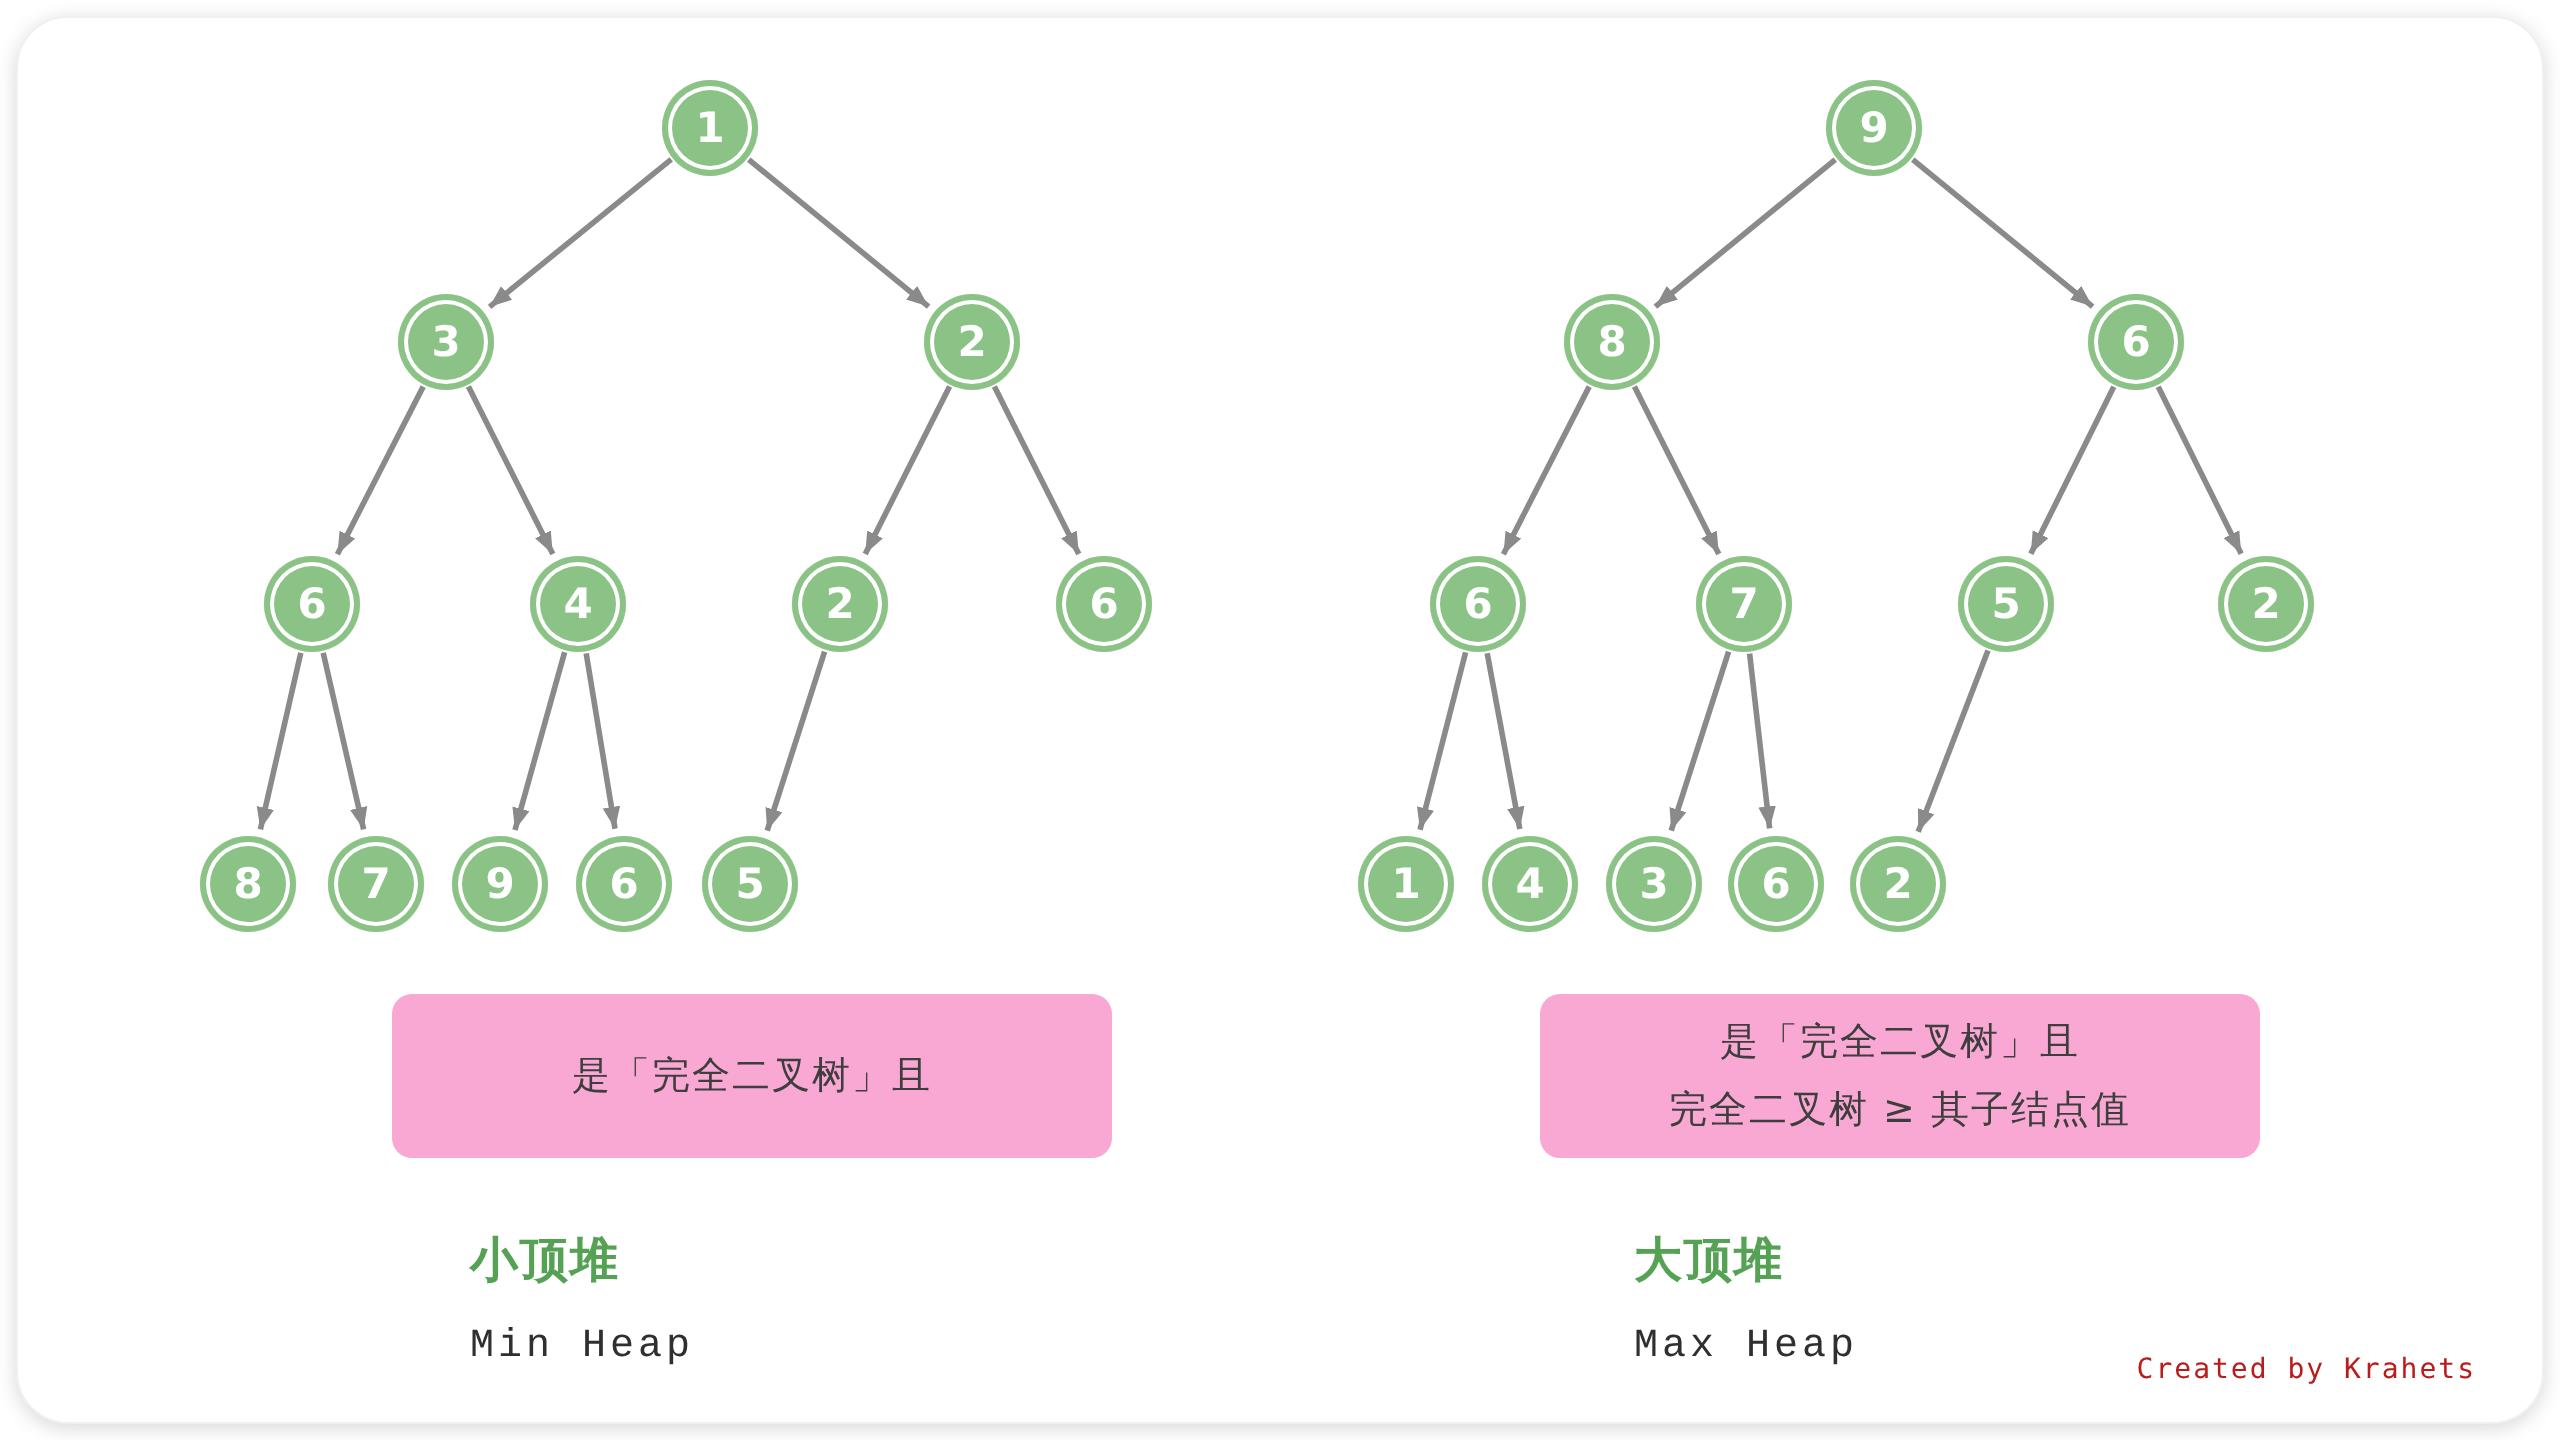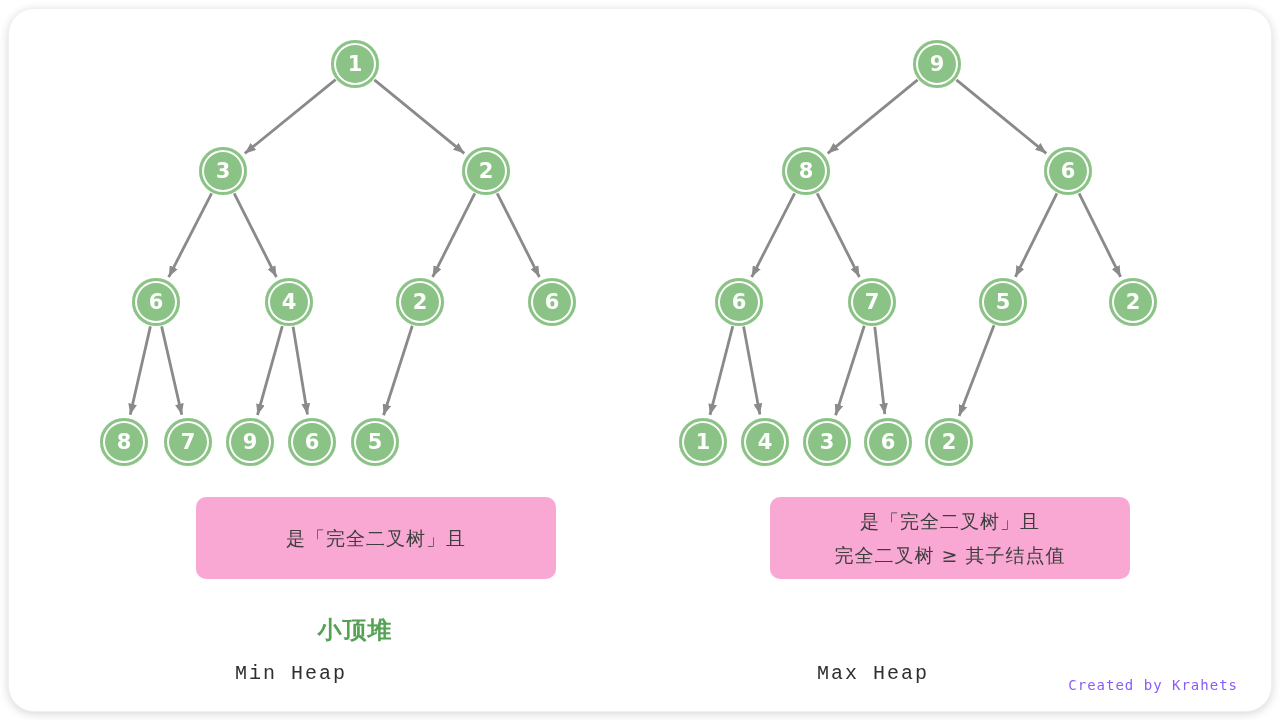--- a/index.html
+++ b/index.html
@@ -45,39 +45,38 @@
     font-size: 19px;
     text-align: center;
     display: flex; flex-direction: column; justify-content: center;
     gap: 4px;
     letter-spacing: 1px;
   }
   .caption-box .cap-line { line-height: 30px; }
   .heap-title-zh {
     position: absolute;
     width: 240px; top: 614px;
-    text-align: center;
     color: #55a255;
     font-size: 24px;
     font-weight: bold;
     letter-spacing: 1px;
   }
   .heap-title-en {
     position: absolute;
     width: 240px; top: 662px;
     text-align: left;
     color: #2f2f2f;
     font-size: 20px;
     font-family: Liberation Mono, monospace;
     letter-spacing: 2px;
   }
   .watermark {
     position: absolute;
     right: 42px; top: 677px;
-    color: #8b5cf6;
+    color: #b91c1c;
     font-size: 14px;
     font-family: "DejaVu Sans Mono", monospace;
     letter-spacing: 1px;
   }
   .left-anchor  { left: 235px; }
   .right-anchor { left: 817px; }
 </style>
 </head>
 <body>
 
@@ -146,16 +145,17 @@
   <div class="caption-box" style="left:196px">
     <div class="cap-line">是「完全二叉树」且</div>
   </div>
   <div class="caption-box" style="left:770px">
     <div class="cap-line">是「完全二叉树」且</div>
     <div class="cap-line">完全二叉树 ≥ 其子结点值</div>
   </div>
 
   <div class="heap-title-zh left-anchor">小顶堆</div>
   <div class="heap-title-en left-anchor">Min Heap</div>
+  <div class="heap-title-zh right-anchor">大顶堆</div>
   <div class="heap-title-en right-anchor">Max Heap</div>
 
   <div class="watermark">Created by Krahets</div>
 </div>
 
 </body></html>

